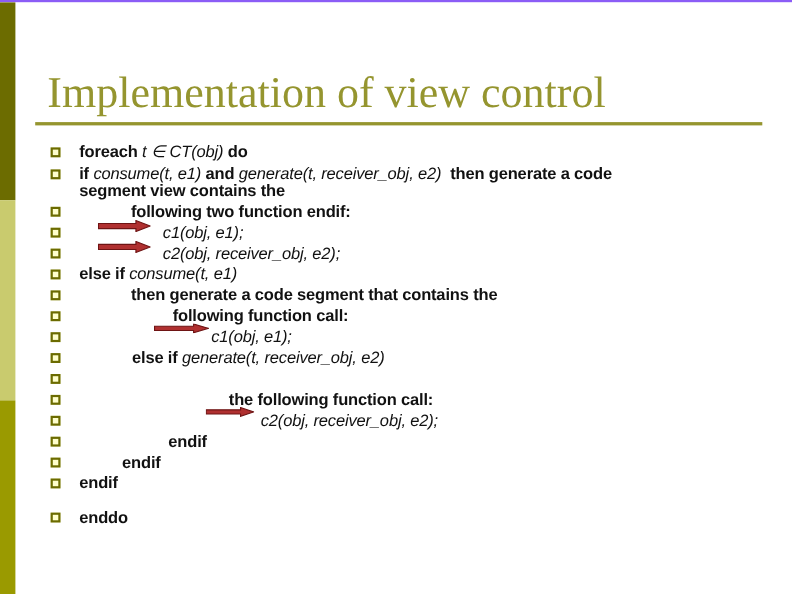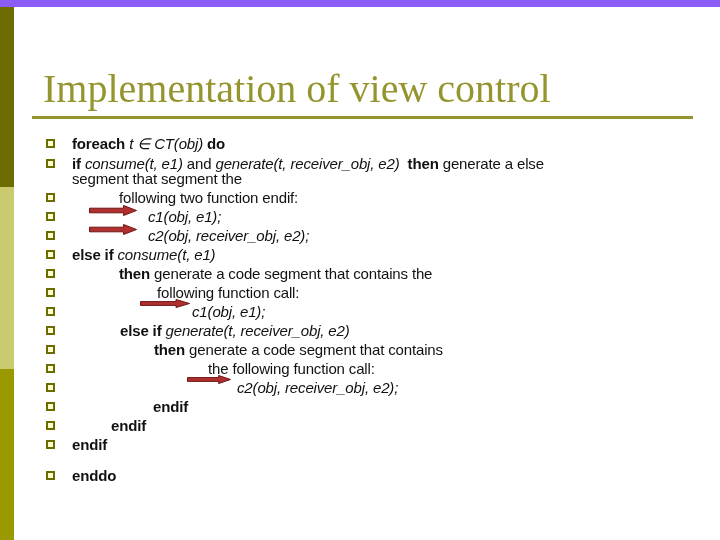--- a/index.html
+++ b/index.html
@@ -7,21 +7,21 @@
     padding: 0;
     background: #ffffff;
     font-family: "Liberation Sans", sans-serif;
   }
   .slide {
     position: relative;
     width: 720px;
     height: 540px;
     background: #ffffff;
     overflow: hidden;
-    border-top: 7px solid #8b5cf6;
+    border-top: 2px solid #8b5cf6;
     box-sizing: border-box;
   }
   .accent-bar {
     position: absolute;
     left: 0;
     top: 0;
     width: 14px;
     height: 540px;
   }
   .accent-seg { width: 100%; }
@@ -69,21 +69,21 @@
     top: 5px;
     width: 9px;
     height: 9px;
     box-sizing: border-box;
     border: 2px solid var(--bullet-border);
     background: var(--bullet-fill);
   }
   .line-text { position: absolute; top: 0; }
   .s-b { font-weight: 700; font-style: normal; }
   .s-i { font-weight: 400; font-style: italic; }
-  .s-r { font-weight: 400; font-style: normal; margin-top: 27px; }
+  .s-r { font-weight: 700; font-style: normal; margin-top: 27px; }
   .arrow-svg { position: absolute; }
 </style>
 </head>
 <body>
 
 <div class="slide">
   <div class="accent-bar">
     <div class="accent-seg seg-top"></div>
     <div class="accent-seg seg-mid"></div>
     <div class="accent-seg seg-bottom"></div>
@@ -92,24 +92,24 @@
   <div class="slide-title">Implementation of view control</div>
   <div class="title-rule"></div>
 
   <div class="content">
       <div class="line" style="top: 127px;">
         <span class="bullet"></span>
         <span class="line-text" style="left: 72px;"><span class="s-b">foreach </span><span class="s-i">t ∈ CT(obj) </span><span class="s-b">do</span></span>
       </div>
       <div class="line" style="top: 147px;">
         <span class="bullet"></span>
-        <span class="line-text" style="left: 72px;"><span class="s-b">if </span><span class="s-i">consume(t, e1) </span><span class="s-r">and </span><span class="s-i">generate(t, receiver_obj, e2)</span><span class="s-r">&nbsp; </span><span class="s-b">then</span><span class="s-r"> generate a else</span></span>
+        <span class="line-text" style="left: 72px;"><span class="s-b">if </span><span class="s-i">consume(t, e1) </span><span class="s-r">and </span><span class="s-i">generate(t, receiver_obj, e2)</span><span class="s-r">&nbsp; </span><span class="s-b">then</span><span class="s-r"> generate a code</span></span>
       </div>
       <div class="line" style="top: 162px;">
-        <span class="line-text" style="left: 72px;"><span class="s-r">segment that segment the</span></span>
+        <span class="line-text" style="left: 72px;"><span class="s-r">segment view contains the</span></span>
       </div>
       <div class="line" style="top: 181px;">
         <span class="bullet"></span>
         <span class="line-text" style="left: 119px;"><span class="s-r">following two function endif:</span></span>
       </div>
       <div class="line" style="top: 200px;">
         <span class="bullet"></span>
         <span class="line-text" style="left: 148px;"><span class="s-i">c1(obj, e1);</span></span>
       </div>
       <div class="line" style="top: 219px;">
@@ -131,21 +131,20 @@
       <div class="line" style="top: 295px;">
         <span class="bullet"></span>
         <span class="line-text" style="left: 192px;"><span class="s-i">c1(obj, e1);</span></span>
       </div>
       <div class="line" style="top: 314px;">
         <span class="bullet"></span>
         <span class="line-text" style="left: 120px;"><span class="s-b">else if </span><span class="s-i">generate(t, receiver_obj, e2)</span></span>
       </div>
       <div class="line" style="top: 333px;">
         <span class="bullet"></span>
-        <span class="line-text" style="left: 154px;"><span class="s-b">then</span><span class="s-r"> generate a code segment that contains</span></span>
       </div>
       <div class="line" style="top: 352px;">
         <span class="bullet"></span>
         <span class="line-text" style="left: 208px;"><span class="s-r">the following function call:</span></span>
       </div>
       <div class="line" style="top: 371px;">
         <span class="bullet"></span>
         <span class="line-text" style="left: 237px;"><span class="s-i">c2(obj, receiver_obj, e2);</span></span>
       </div>
       <div class="line" style="top: 390px;">

